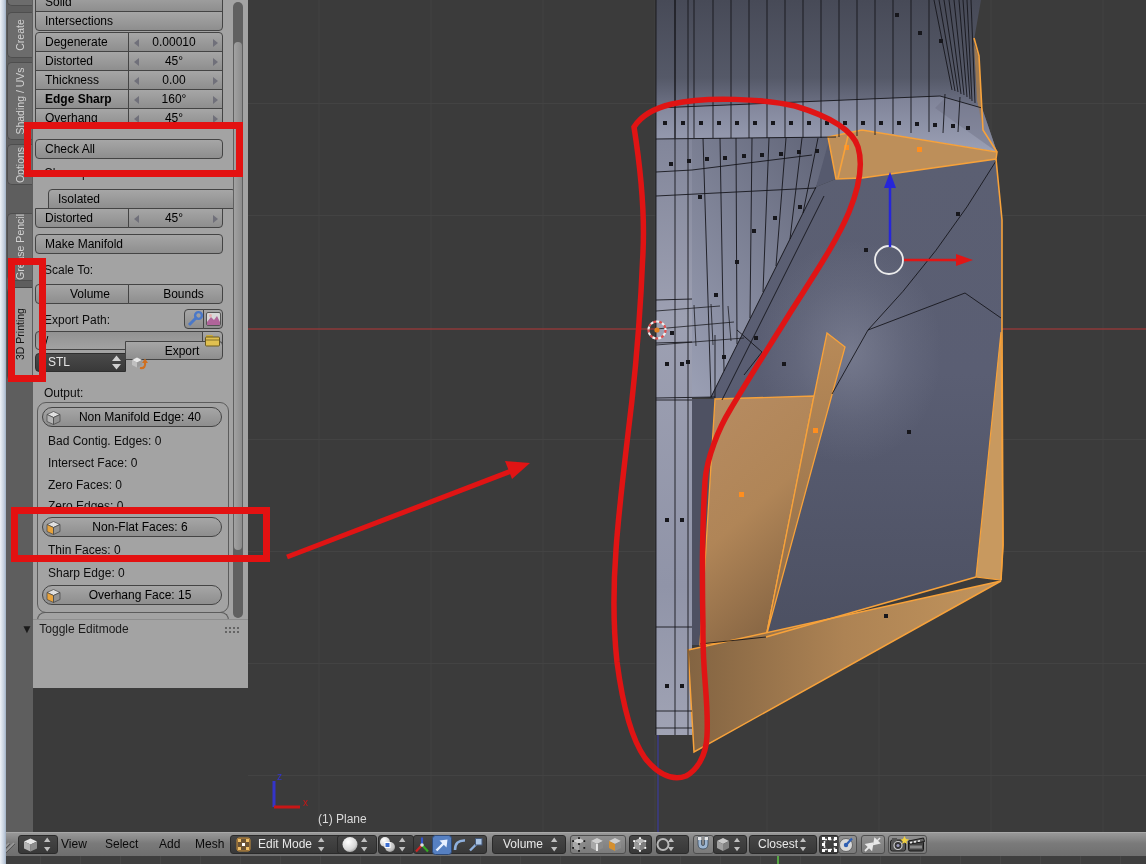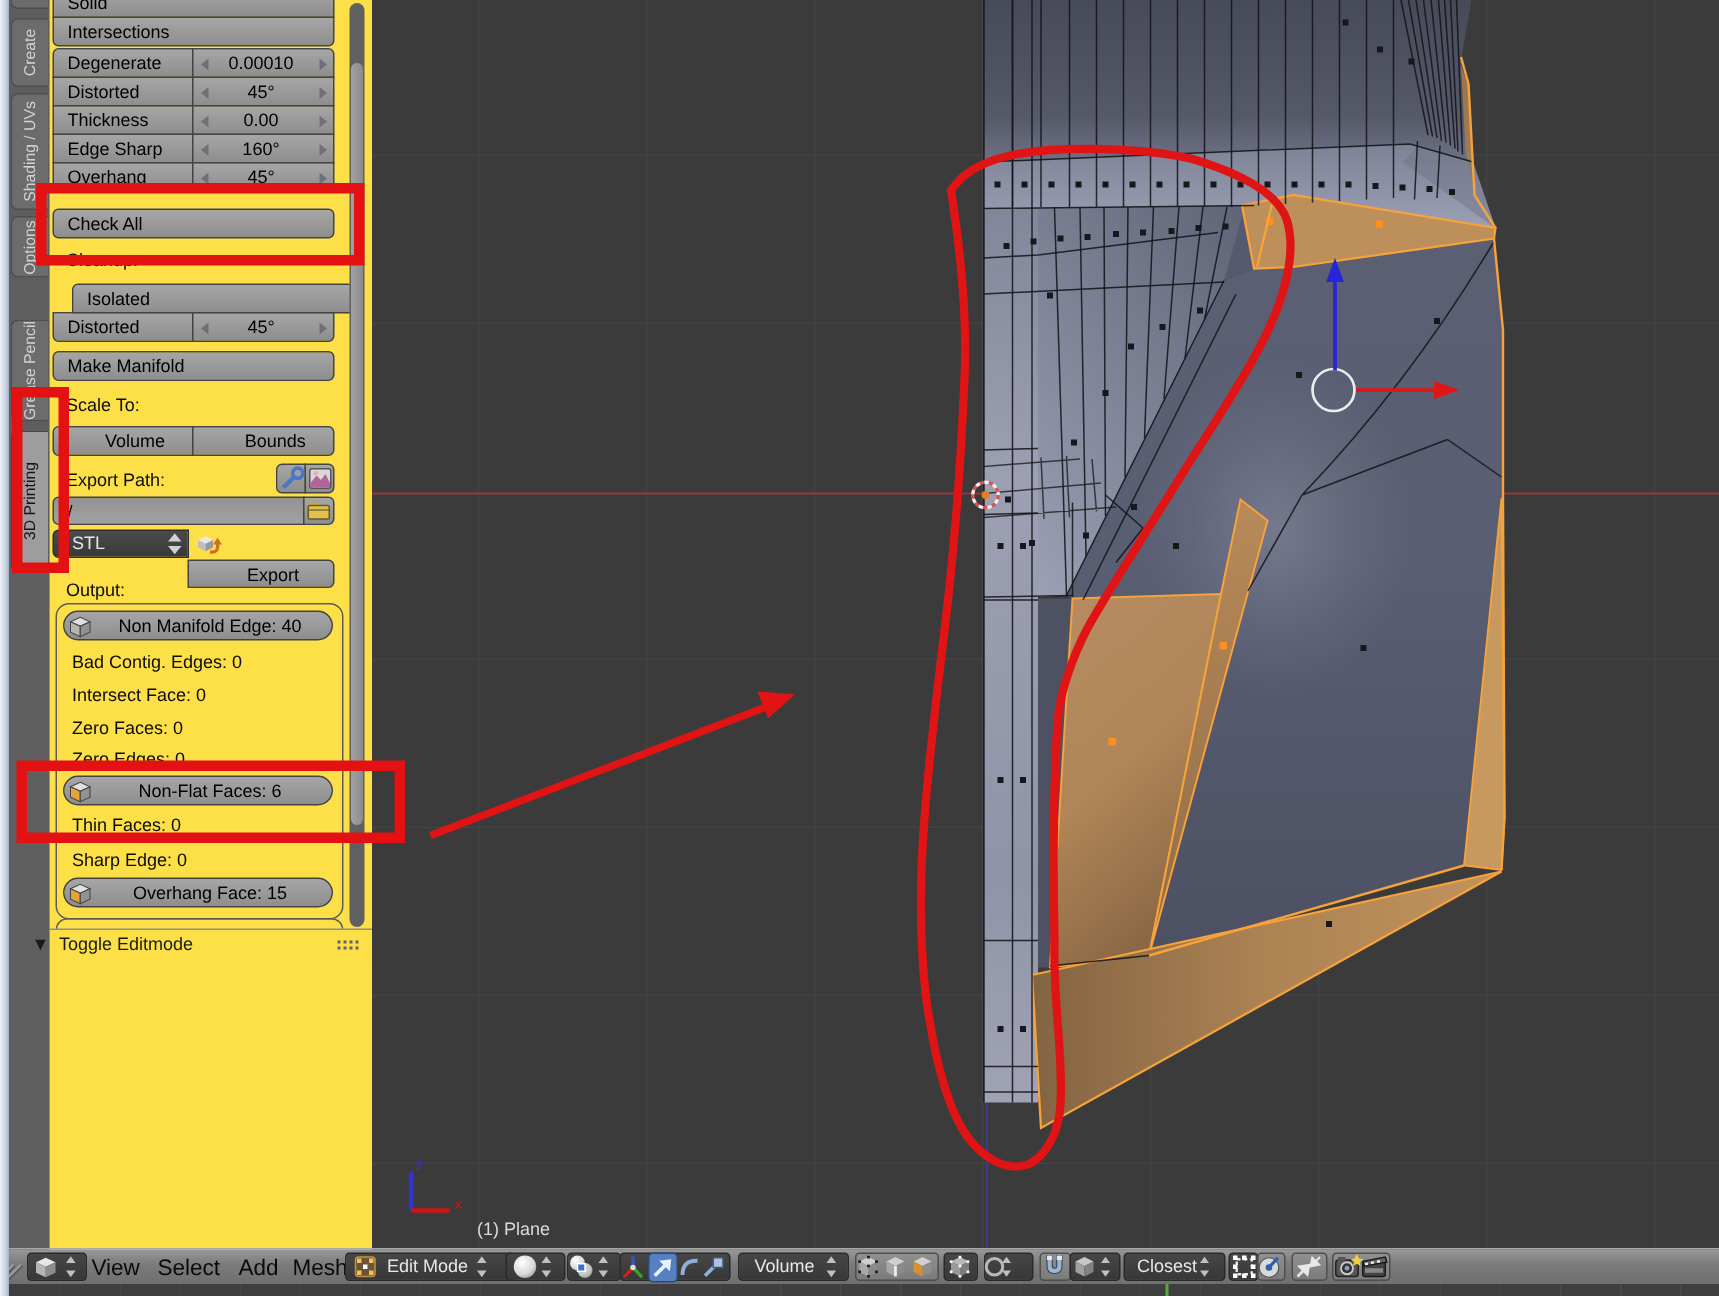--- a/index.html
+++ b/index.html
@@ -11,42 +11,42 @@
 #edgeStrip { left:0; top:0; width:6px; height:864px; z-index:20;
   background:linear-gradient(90deg,#eef2f7,#c2cddc 70%,#9fb0c4); }
 #tabcol { left:6px; top:0; width:27px; height:832px; background:#5e5e5e; }
 .vtab { position:absolute; left:1px; width:25px; background:#6c6c6c;
   border:1px solid #4e4e4e; border-right:none; border-radius:5px 0 0 5px;
   color:#d2d2d2; font-size:10.5px; }
 .vtab span { position:absolute; left:50%; top:50%;
   transform:translate(-50%,-50%) rotate(-90deg); white-space:nowrap; }
 .vtab.active { background:#9d9d9d; color:#151515; border-color:#454545; }
 
-#panel { left:33px; top:0; width:215px; height:864px; background:#fde047; }
+#panel { left:33px; top:0; width:215px; height:688px; background:#a3a3a3; }
 .btn { position:absolute; background:linear-gradient(#a6a6a6,#8e8e8e);
   border:1px solid #444; color:#000; font-size:12px; line-height:18px;
   padding-left:9px; }
 .num::before { content:""; position:absolute; left:5px; top:6px; width:0; height:0;
   border-top:4px solid transparent; border-bottom:4px solid transparent;
   border-right:5px solid #70707a; }
 .num::after { content:""; position:absolute; right:4px; top:6px; width:0; height:0;
   border-top:4px solid transparent; border-bottom:4px solid transparent;
   border-left:5px solid #70707a; }
 .btn.ctr { text-align:center; padding-left:16px; }
 .lbl { position:absolute; color:#0c0c0c; font-size:12px; }
 .dark { position:absolute; background:linear-gradient(#4a4a4a,#393939);
   border:1px solid #2e2e2e; color:#e6e6e6; font-size:12px; line-height:17px; }
 .num .val { position:absolute; right:13px; top:0; width:70px; text-align:center; }
 
 .redrect { position:absolute; border:7px solid #e31111; z-index:60; }
 
 #header { left:0; top:832px; width:1146px; height:24px;
   background:linear-gradient(#989898,#7a7a7a 45%,#6f6f6f);
   border-top:1px solid #a8a8a8; }
-#header .menu { position:absolute; top:4px; color:#0a0a0a; font-size:15px; }
+#header .menu { position:absolute; top:4px; color:#0a0a0a; font-size:12px; }
 #header .ddark { position:absolute; top:2px; height:19px;
   background:linear-gradient(#464646,#383838); border:1px solid #2a2a2a;
   border-radius:3px; color:#e8e8e8; font-size:12px; line-height:17px; }
 #header .dlight { position:absolute; top:2px; height:19px;
   background:linear-gradient(#909090,#7b7b7b); border:1px solid #4e4e4e;
   border-radius:3px; }
 #timeline { left:0; top:856px; width:1146px; height:8px; background:#3f3f3f; }
 </style>
 </head>
 <body>
@@ -217,21 +217,21 @@
         <span class="val">0.00010</span>
       </div>
     <div class="btn" style="left:2px;top:51px;width:94px;height:20px;">Distorted</div>
     <div class="btn num" style="left:95px;top:51px;width:95px;height:20px;">
         <span class="val">45°</span>
       </div>
     <div class="btn" style="left:2px;top:70px;width:94px;height:20px;">Thickness</div>
     <div class="btn num" style="left:95px;top:70px;width:95px;height:20px;">
         <span class="val">0.00</span>
       </div>
-    <div class="btn" style="left:2px;top:89px;width:94px;height:20px;">Edge Sharp</div>
+    <div class="btn" style="left:2px;top:89px;width:94px;height:20px;font-weight:bold;">Edge Sharp</div>
     <div class="btn num" style="left:95px;top:89px;width:95px;height:20px;">
         <span class="val">160°</span>
       </div>
     <div class="btn" style="left:2px;top:108px;width:94px;height:20px;border-radius:0 0 0 4px;">Overhang</div>
     <div class="btn num" style="left:95px;top:108px;width:95px;height:20px;border-radius:0 0 4px 0;">
         <span class="val">45°</span>
       </div>
 
     <div class="btn" style="left:2px;top:139px;width:188px;height:20px;border-radius:4px;">Check All</div>
     <div class="lbl" style="left:11px;top:166px;">Cleanup:</div>
@@ -249,21 +249,21 @@
     <div class="btn ctr" style="left:95px;top:284px;width:95px;height:20px;border-radius:0 4px 4px 0;">Bounds</div>
 
     <div class="lbl" style="left:11px;top:313px;">Export Path:</div>
     <div class="btn ctr" style="left:151px;top:309px;width:20px;height:20px;border-radius:4px 0 0 4px;"></div>
     <div class="btn ctr" style="left:170px;top:309px;width:20px;height:20px;border-radius:0 4px 4px 0;"></div>
 
     <div class="btn" style="left:2px;top:331px;width:168px;height:19px;border-radius:4px 0 0 4px;background:linear-gradient(#929292,#a2a2a2);">/</div>
     <div class="btn ctr" style="left:169px;top:331px;width:21px;height:19px;border-radius:0 4px 4px 0;"></div>
 
     <div class="dark" style="left:2px;top:353px;width:91px;height:19px;border-radius:4px 0 0 4px;padding-left:12px;">STL</div>
-    <div class="btn ctr" style="left:92px;top:373px;width:98px;height:19px;border-radius:0 4px 4px 0;">Export</div>
+    <div class="btn ctr" style="left:92px;top:341px;width:98px;height:19px;border-radius:0 4px 4px 0;">Export</div>
 
     <div class="lbl" style="left:11px;top:386px;">Output:</div>
 
     <div style="position:absolute;left:4px;top:402px;width:192px;height:211px;border:1px solid #5c5c5c;border-radius:9px;"></div>
     <div class="btn ctr" style="left:9px;top:407px;width:180px;height:20px;border-radius:10px;">Non Manifold Edge: 40</div>
     <div class="lbl" style="left:15px;top:434px;">Bad Contig. Edges: 0</div>
     <div class="lbl" style="left:15px;top:456px;">Intersect Face: 0</div>
     <div class="lbl" style="left:15px;top:478px;">Zero Faces: 0</div>
     <div class="lbl" style="left:15px;top:499px;">Zero Edges: 0</div>
     <div class="btn ctr" style="left:9px;top:517px;width:180px;height:20px;border-radius:10px;">Non-Flat Faces: 6</div>

